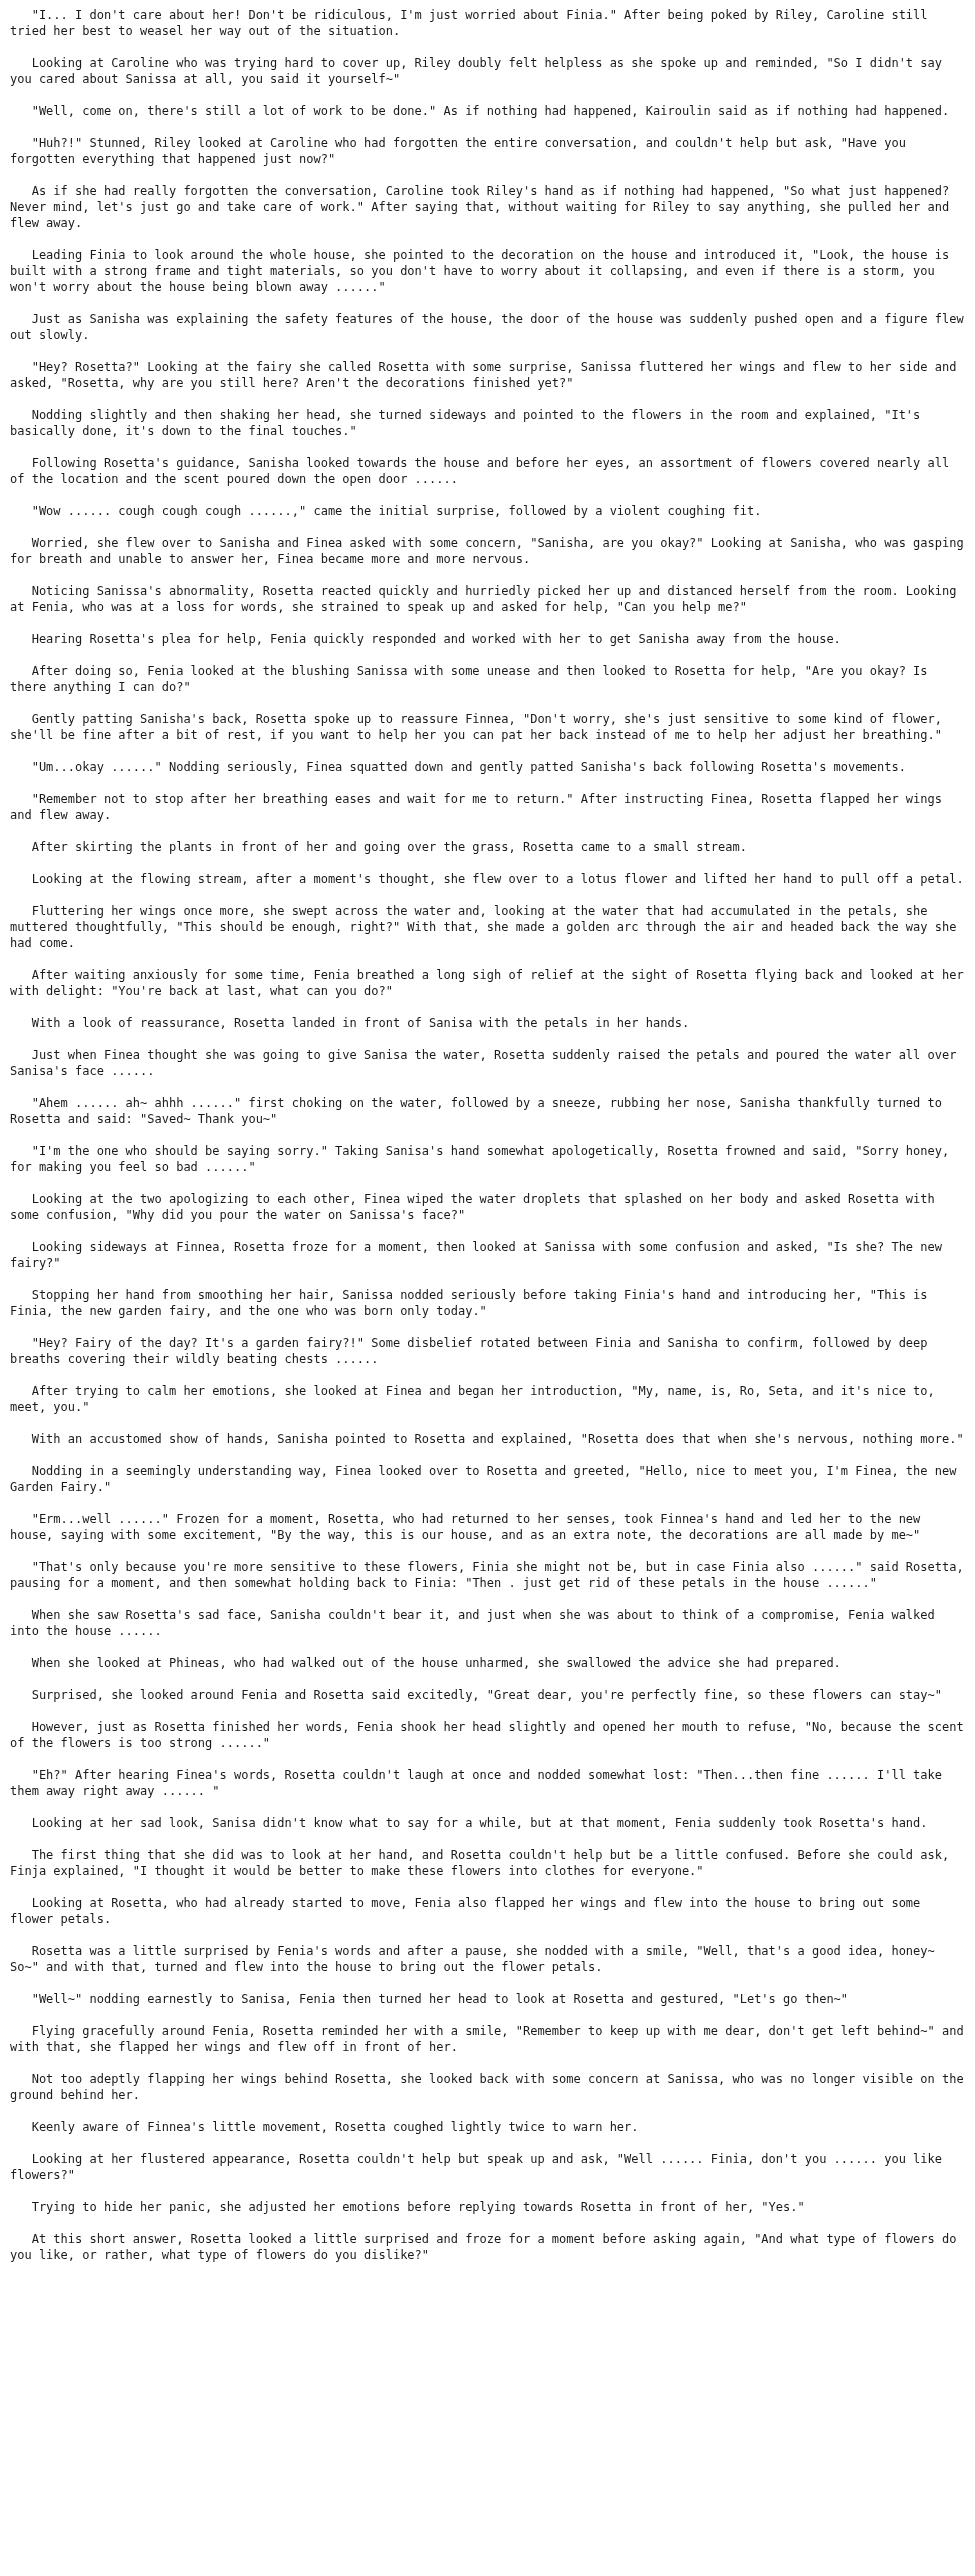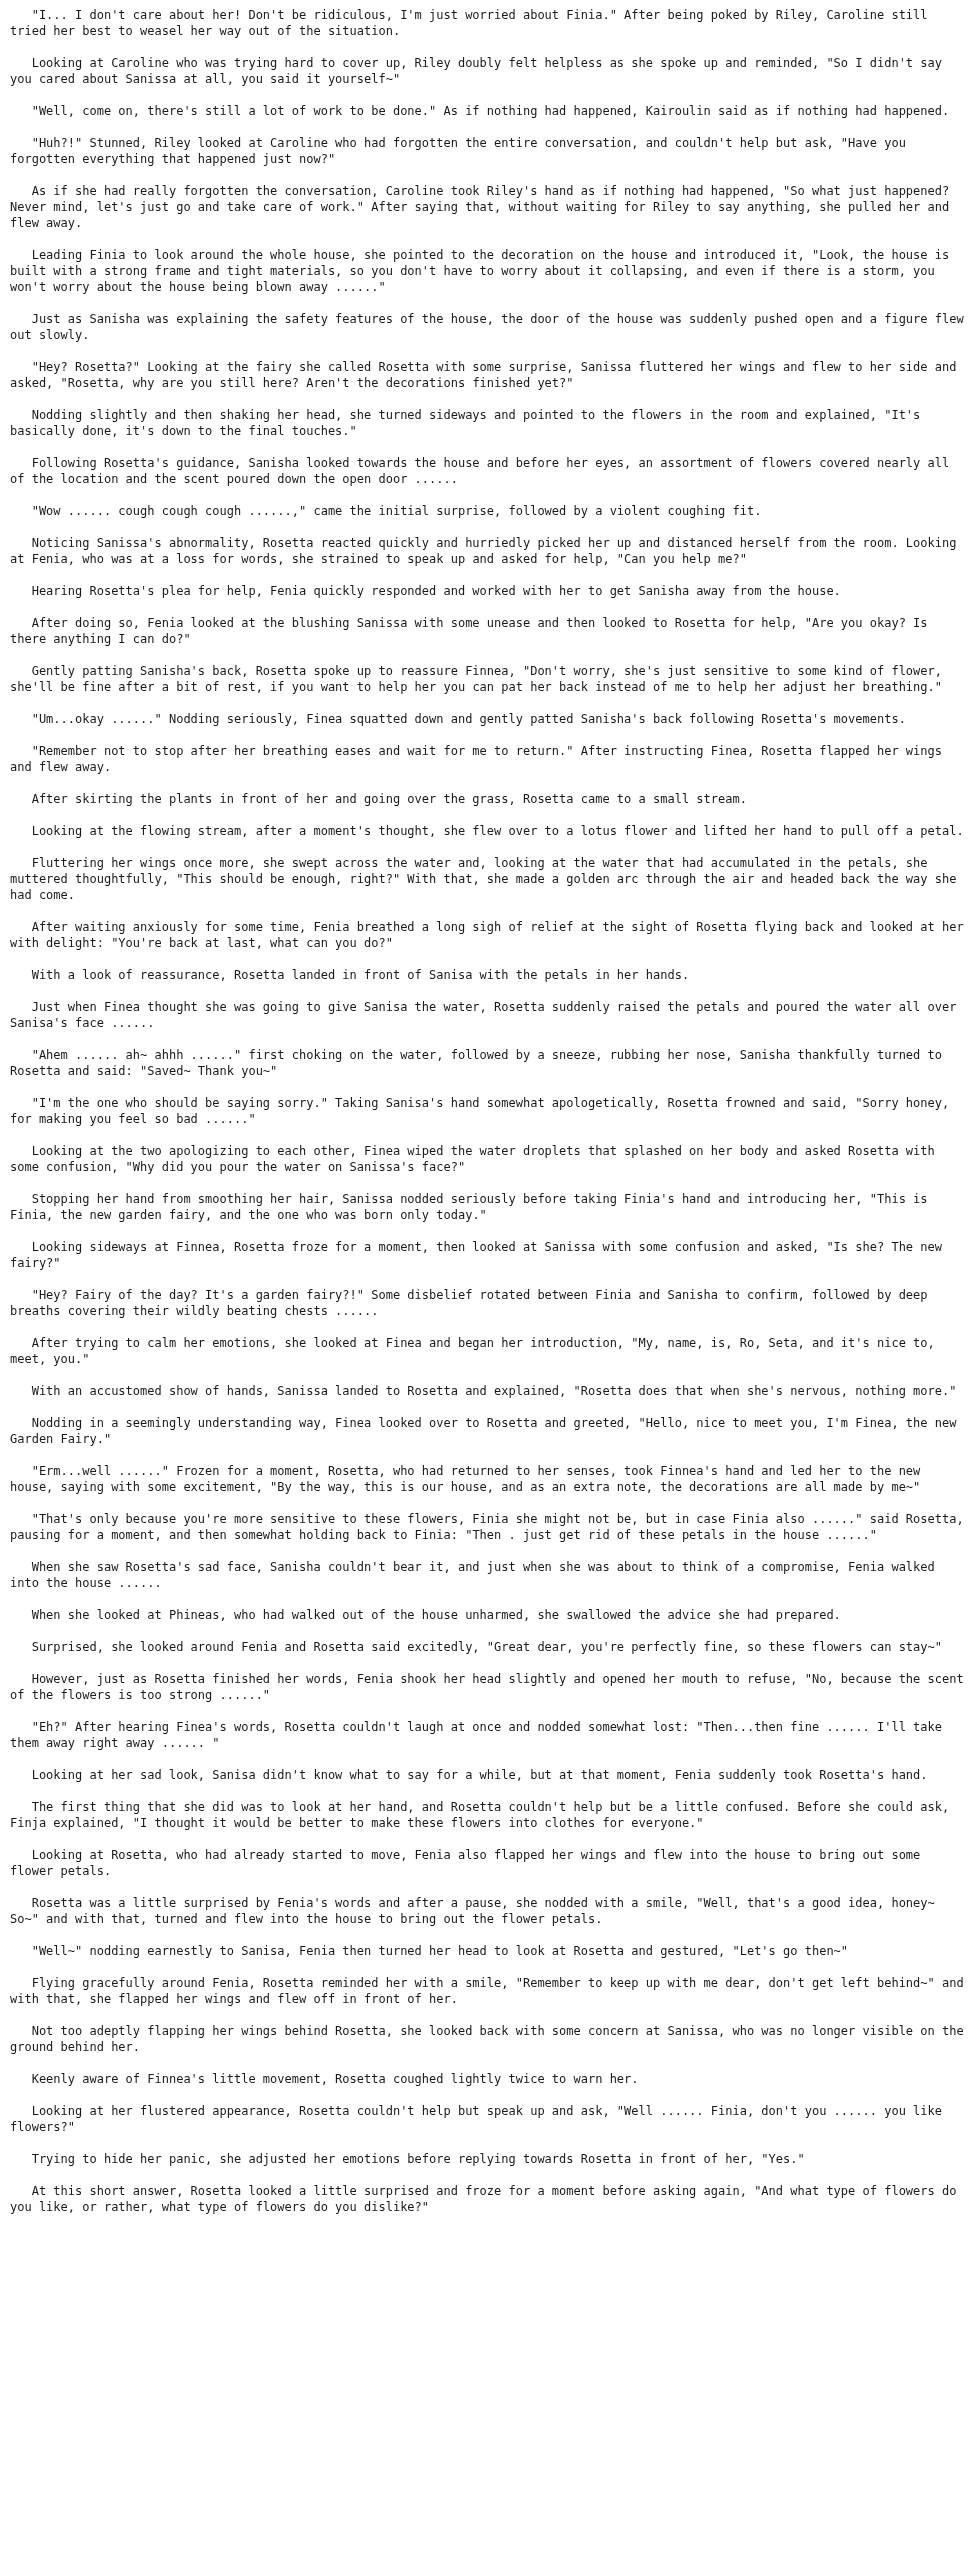--- a/index.html
+++ b/index.html
@@ -36,40 +36,41 @@
     <p class="para">Looking at Caroline who was trying hard to cover up, Riley doubly felt helpless as she spoke up and reminded, "So I didn't say you cared about Sanissa at all, you said it yourself~"</p>
     <p class="para">"Well, come on, there's still a lot of work to be done." As if nothing had happened, Kairoulin said as if nothing had happened.</p>
     <p class="para">"Huh?!" Stunned, Riley looked at Caroline who had forgotten the entire conversation, and couldn't help but ask, "Have you forgotten everything that happened just now?"</p>
     <p class="para">As if she had really forgotten the conversation, Caroline took Riley's hand as if nothing had happened, "So what just happened? Never mind, let's just go and take care of work." After saying that, without waiting for Riley to say anything, she pulled her and flew away.</p>
     <p class="para">Leading Finia to look around the whole house, she pointed to the decoration on the house and introduced it, "Look, the house is built with a strong frame and tight materials, so you don't have to worry about it collapsing, and even if there is a storm, you won't worry about the house being blown away ......"</p>
     <p class="para">Just as Sanisha was explaining the safety features of the house, the door of the house was suddenly pushed open and a figure flew out slowly.</p>
     <p class="para">"Hey? Rosetta?" Looking at the fairy she called Rosetta with some surprise, Sanissa fluttered her wings and flew to her side and asked, "Rosetta, why are you still here? Aren't the decorations finished yet?"</p>
     <p class="para">Nodding slightly and then shaking her head, she turned sideways and pointed to the flowers in the room and explained, "It's basically done, it's down to the final touches."</p>
     <p class="para">Following Rosetta's guidance, Sanisha looked towards the house and before her eyes, an assortment of flowers covered nearly all of the location and the scent poured down the open door ......</p>
     <p class="para">"Wow ...... cough cough cough ......," came the initial surprise, followed by a violent coughing fit.</p>
+    <p class="para">Worried, she flew over to Sanisha and Finea asked with some concern, "Sanisha, are you okay?" Looking at Sanisha, who was gasping for breath and unable to answer her, Finea became more and more nervous.</p>
     <p class="para">Noticing Sanissa's abnormality, Rosetta reacted quickly and hurriedly picked her up and distanced herself from the room. Looking at Fenia, who was at a loss for words, she strained to speak up and asked for help, "Can you help me?"</p>
     <p class="para">Hearing Rosetta's plea for help, Fenia quickly responded and worked with her to get Sanisha away from the house.</p>
     <p class="para">After doing so, Fenia looked at the blushing Sanissa with some unease and then looked to Rosetta for help, "Are you okay? Is there anything I can do?"</p>
     <p class="para">Gently patting Sanisha's back, Rosetta spoke up to reassure Finnea, "Don't worry, she's just sensitive to some kind of flower, she'll be fine after a bit of rest, if you want to help her you can pat her back instead of me to help her adjust her breathing."</p>
     <p class="para">"Um...okay ......" Nodding seriously, Finea squatted down and gently patted Sanisha's back following Rosetta's movements.</p>
     <p class="para">"Remember not to stop after her breathing eases and wait for me to return." After instructing Finea, Rosetta flapped her wings and flew away.</p>
     <p class="para">After skirting the plants in front of her and going over the grass, Rosetta came to a small stream.</p>
     <p class="para">Looking at the flowing stream, after a moment's thought, she flew over to a lotus flower and lifted her hand to pull off a petal.</p>
     <p class="para">Fluttering her wings once more, she swept across the water and, looking at the water that had accumulated in the petals, she muttered thoughtfully, "This should be enough, right?" With that, she made a golden arc through the air and headed back the way she had come.</p>
     <p class="para">After waiting anxiously for some time, Fenia breathed a long sigh of relief at the sight of Rosetta flying back and looked at her with delight: "You're back at last, what can you do?"</p>
     <p class="para">With a look of reassurance, Rosetta landed in front of Sanisa with the petals in her hands.</p>
     <p class="para">Just when Finea thought she was going to give Sanisa the water, Rosetta suddenly raised the petals and poured the water all over Sanisa's face ......</p>
     <p class="para">"Ahem ...... ah~ ahhh ......" first choking on the water, followed by a sneeze, rubbing her nose, Sanisha thankfully turned to Rosetta and said: "Saved~ Thank you~"</p>
     <p class="para">"I'm the one who should be saying sorry." Taking Sanisa's hand somewhat apologetically, Rosetta frowned and said, "Sorry honey, for making you feel so bad ......"</p>
     <p class="para">Looking at the two apologizing to each other, Finea wiped the water droplets that splashed on her body and asked Rosetta with some confusion, "Why did you pour the water on Sanissa's face?"</p>
+    <p class="para">Looking sideways at Finnea, Rosetta froze for a moment, then looked at Sanissa with some confusion and asked, "Is she? The new fairy?"</p>
     <p class="para">Stopping her hand from smoothing her hair, Sanissa nodded seriously before taking Finia's hand and introducing her, "This is Finia, the new garden fairy, and the one who was born only today."</p>
-    <p class="para">Looking sideways at Finnea, Rosetta froze for a moment, then looked at Sanissa with some confusion and asked, "Is she? The new fairy?"</p>
     <p class="para">"Hey? Fairy of the day? It's a garden fairy?!" Some disbelief rotated between Finia and Sanisha to confirm, followed by deep breaths covering their wildly beating chests ......</p>
     <p class="para">After trying to calm her emotions, she looked at Finea and began her introduction, "My, name, is, Ro, Seta, and it's nice to, meet, you."</p>
-    <p class="para">With an accustomed show of hands, Sanissa landed to Rosetta and explained, "Rosetta does that when she's nervous, nothing more."</p>
+    <p class="para">With an accustomed show of hands, Sanisha pointed to Rosetta and explained, "Rosetta does that when she's nervous, nothing more."</p>
     <p class="para">Nodding in a seemingly understanding way, Finea looked over to Rosetta and greeted, "Hello, nice to meet you, I'm Finea, the new Garden Fairy."</p>
     <p class="para">"Erm...well ......" Frozen for a moment, Rosetta, who had returned to her senses, took Finnea's hand and led her to the new house, saying with some excitement, "By the way, this is our house, and as an extra note, the decorations are all made by me~"</p>
     <p class="para">"That's only because you're more sensitive to these flowers, Finia she might not be, but in case Finia also ......" said Rosetta, pausing for a moment, and then somewhat holding back to Finia: "Then . just get rid of these petals in the house ......"</p>
     <p class="para">When she saw Rosetta's sad face, Sanisha couldn't bear it, and just when she was about to think of a compromise, Fenia walked into the house ......</p>
     <p class="para">When she looked at Phineas, who had walked out of the house unharmed, she swallowed the advice she had prepared.</p>
     <p class="para">Surprised, she looked around Fenia and Rosetta said excitedly, "Great dear, you're perfectly fine, so these flowers can stay~"</p>
     <p class="para">However, just as Rosetta finished her words, Fenia shook her head slightly and opened her mouth to refuse, "No, because the scent of the flowers is too strong ......"</p>
     <p class="para">"Eh?" After hearing Finea's words, Rosetta couldn't laugh at once and nodded somewhat lost: "Then...then fine ...... I'll take them away right away ...... "</p>
     <p class="para">Looking at her sad look, Sanisa didn't know what to say for a while, but at that moment, Fenia suddenly took Rosetta's hand.</p>
     <p class="para">The first thing that she did was to look at her hand, and Rosetta couldn't help but be a little confused. Before she could ask, Finja explained, "I thought it would be better to make these flowers into clothes for everyone."</p>

